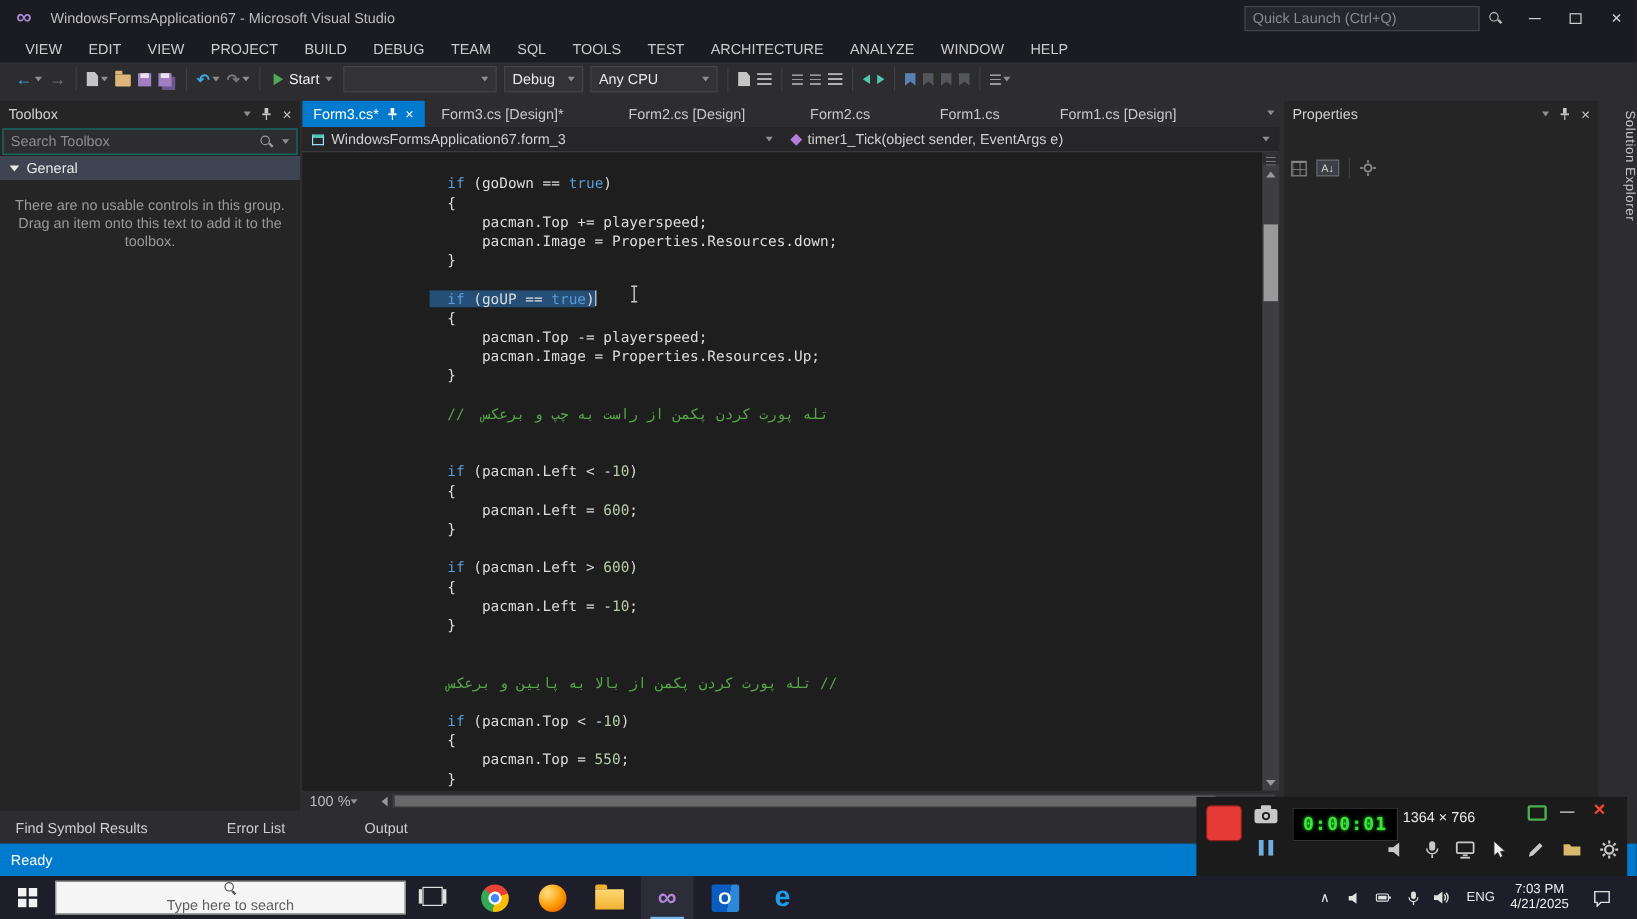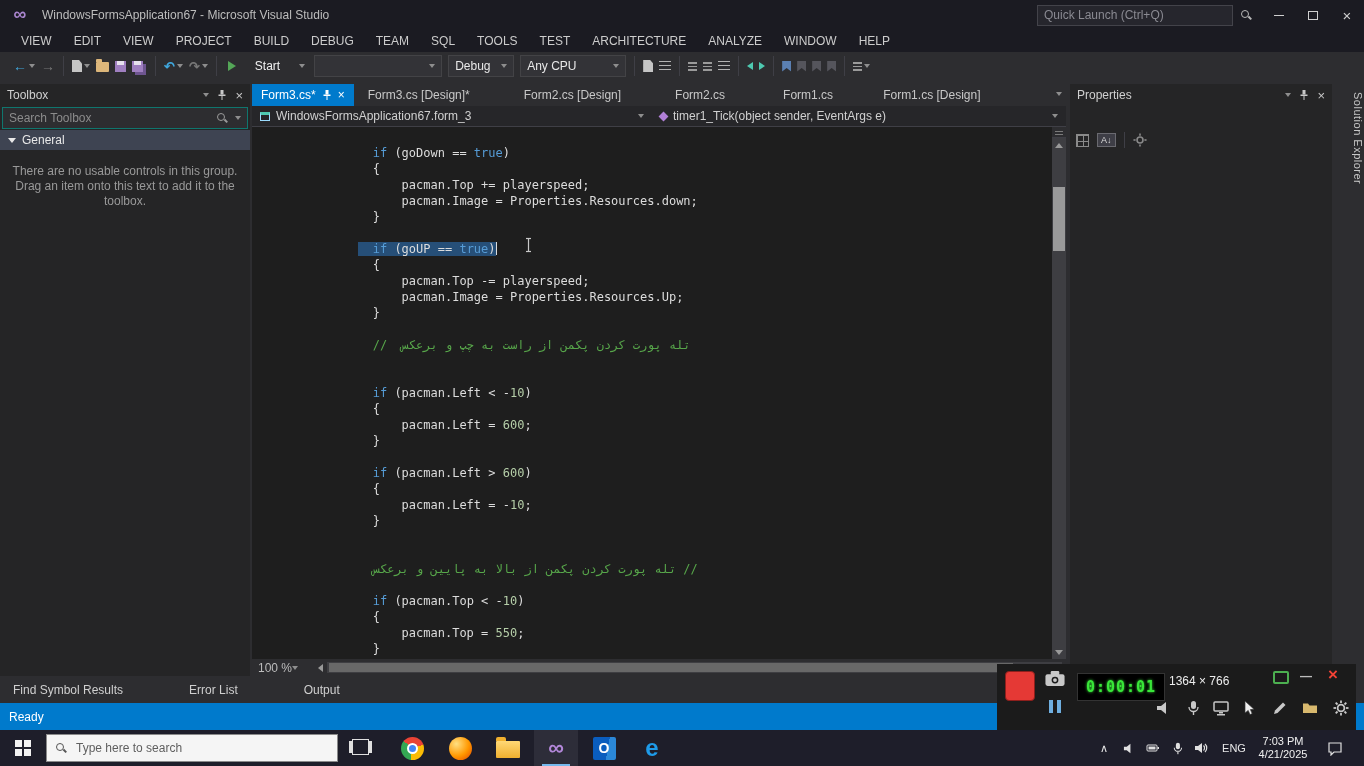--- a/index.html
+++ b/index.html
@@ -36,21 +36,21 @@
   .arrow-fwd  { color:#787878; font-size:14px; font-weight:bold; }
   .ic-page { width:10px; height:12px; background:#C5C5C5; clip-path:polygon(0 0,70% 0,100% 30%,100% 100%,0 100%); }
   .ic-folder { width:13px; height:10px; background:#DCB67A; border-radius:1px; position:relative; margin-top:2px; }
   .ic-folder::before { content:""; position:absolute; top:-3px; left:0; width:6px; height:3px; background:#DCB67A; border-radius:1px 1px 0 0; }
   .ic-floppy { width:11px; height:11px; background:#9F7FC0; position:relative; }
   .ic-floppy::after { content:""; position:absolute; left:2px; top:0; width:7px; height:4px; background:#E7E2EE; }
   .ic-floppy2 { box-shadow:3px 3px 0 #6E5590; margin-right:4px; }
   .ic-undo { color:#3FA7DD; font-size:13px; font-weight:bold; }
   .ic-redo { color:#787878; font-size:13px; font-weight:bold; }
   .play-tri { width:0; height:0; border-top:5px solid transparent; border-bottom:5px solid transparent; border-left:8px solid #54A657; }
-  .start-btn { display:flex; align-items:center; gap:19px; padding:0 6px; height:22px; color:#F1F1F1; }
+  .start-btn { display:flex; align-items:center; gap:5px; padding:0 6px; height:22px; color:#F1F1F1; }
   .combo { height:22px; background:#333337; border:1px solid #434346; display:flex; align-items:center; padding:0 6px; color:#E8E8E8; margin:0 3px; }
   .combo .dcaret { margin-left:auto; }
   .ic-bars { width:12px; height:10px; background:repeating-linear-gradient(to bottom,#B3B3B3 0 1.5px,transparent 1.5px 4px); }
   .ic-bars-sm { width:9px; height:9px; background:repeating-linear-gradient(to bottom,#9A9A9A 0 1.5px,transparent 1.5px 3.5px); }
   .tri-tl { width:0; height:0; border-top:4px solid transparent; border-bottom:4px solid transparent; border-right:6px solid #4EC9B0; }
   .tri-tr { width:0; height:0; border-top:4px solid transparent; border-bottom:4px solid transparent; border-left:6px solid #4EC9B0; }
   .ic-flag { width:9px; height:11px; background:#5B80B2; clip-path:polygon(0 0,100% 0,100% 100%,50% 68%,0 100%); }
   .ic-flag.dim { background:#55555C; }
 
   
@@ -125,21 +125,21 @@
   #rec-min { position:absolute; left:303px; top:5px; color:#BDBDBD; font-weight:bold; }
   #rec-close { position:absolute; left:331px; top:1px; color:#F44336; font-size:17px; font-weight:bold; }
   .rec-ic { position:absolute; top:36px; width:18px; height:16px; }
 
   
   #taskbar { left:0; top:730px; width:1364px; height:36px; background:#1E1E2A; }
   #start { position:absolute; left:0; top:0; width:46px; height:36px; display:flex; align-items:center; justify-content:center; }
   .win-logo { display:grid; grid-template-columns:7px 7px; grid-template-rows:7px 7px; gap:1.5px; }
   .win-logo i { background:#F2F2F2; }
   #tb-search { position:absolute; left:46px; top:4px; width:292px; height:28px; background:#F5F5F5; border:1px solid #8A8A8A;
-               display:flex; align-items:center; padding:0 9px; gap:9px; color:#5F5F5F; }
+               display:flex; align-items:center; padding:0 9px; gap:9px; color:#5F5F5F;flex-direction:column; }
   #taskview { position:absolute; left:352px; top:9px; width:17px; height:16px; border:1px solid #E0E0E0;
               box-shadow:-5px 0 0 -2px #E0E0E0, 5px 0 0 -2px #E0E0E0; }
   .taskicon { position:absolute; top:0; width:44px; height:36px; display:flex; align-items:center; justify-content:center; }
   .ic-chrome { width:23px; height:23px; border-radius:50%; position:relative;
                background:conic-gradient(from -50deg,#EA4335 0 120deg,#FBBC05 120deg 240deg,#34A853 240deg 360deg); }
   .ic-chrome::after { content:""; position:absolute; inset:6px; border-radius:50%; background:#4285F4; border:2.5px solid #FFFFFF; }
   .ic-ff { width:23px; height:23px; border-radius:50%; background:radial-gradient(circle at 32% 30%,#FFE082,#FF9800 55%,#E65100 92%); }
   .ic-expl { width:24px; height:17px; background:linear-gradient(#FFD875,#F0B02F); border-radius:1px; position:relative; margin-top:3px; }
   .ic-expl::before { content:""; position:absolute; top:-4px; left:0; width:10px; height:4px; background:#F0B02F; border-radius:2px 2px 0 0; }
   .ic-vs { color:#B287D9; font-size:22px; font-weight:bold; line-height:22px; }

